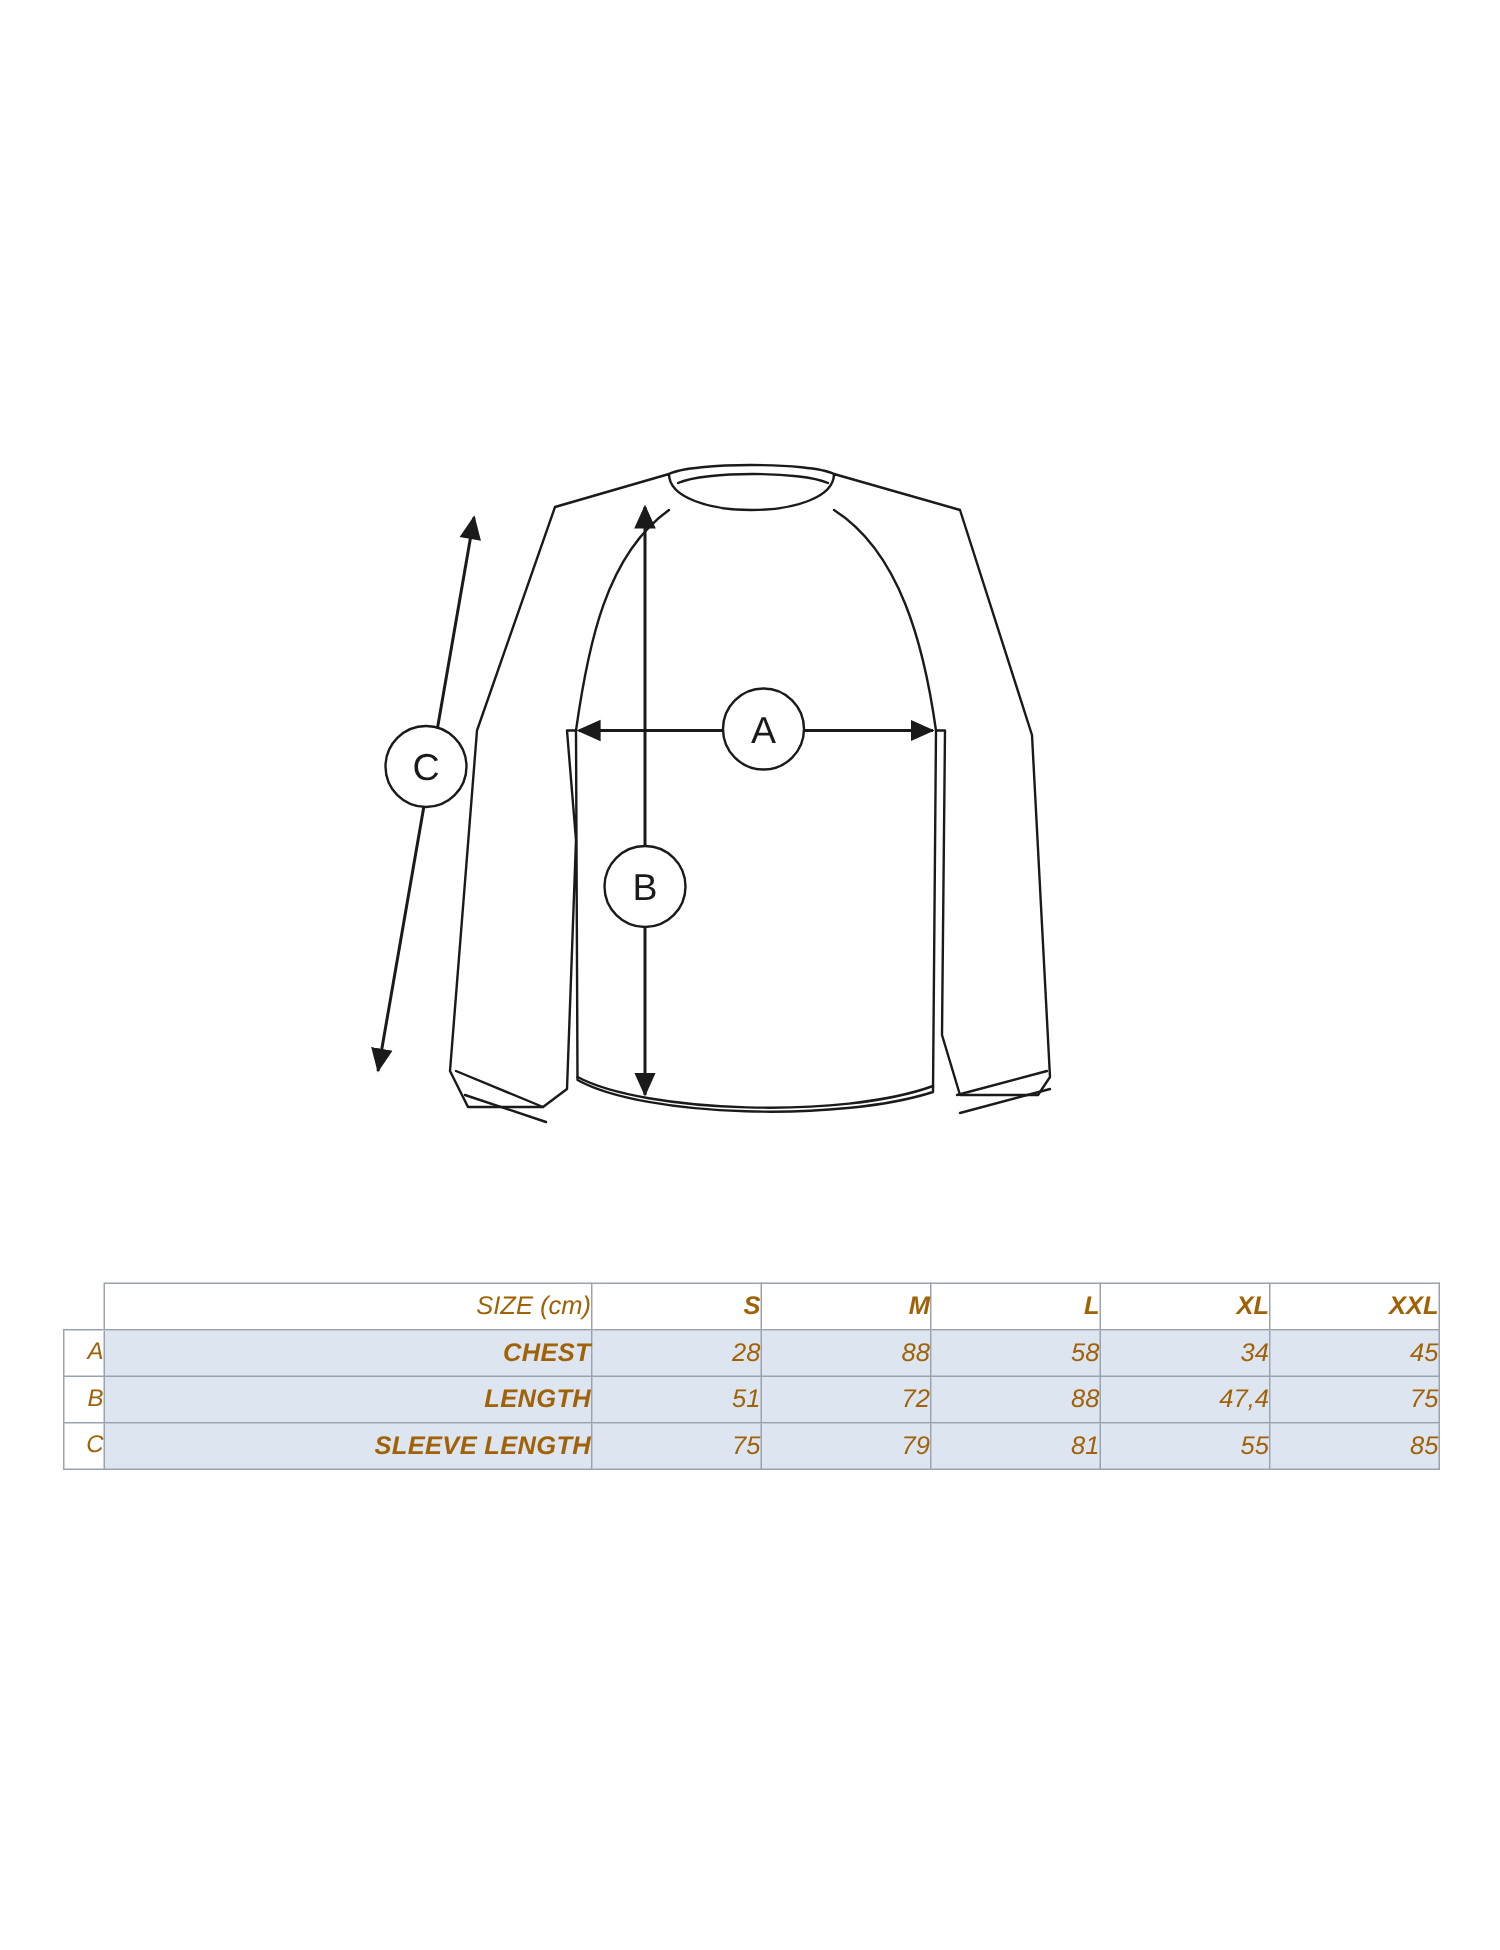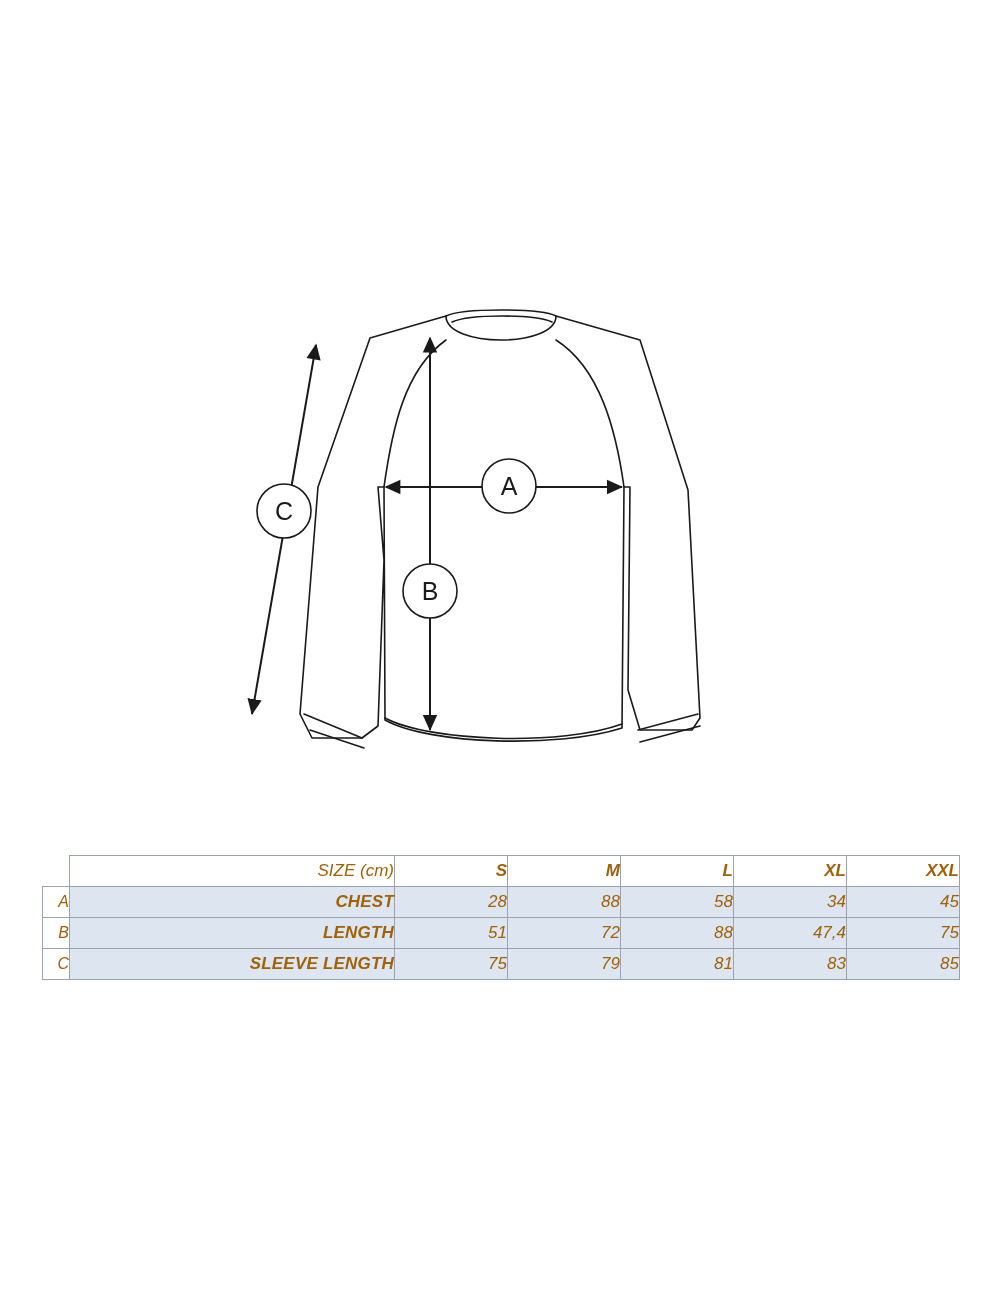--- a/index.html
+++ b/index.html
@@ -223,18 +223,18 @@
         <td class="value-cell">47,4</td>
         <td class="value-cell">75</td>
       </tr>
 
       <tr class="data-row">
         <td class="key-cell">C</td>
         <td class="row-name">SLEEVE LENGTH</td>
         <td class="value-cell">75</td>
         <td class="value-cell">79</td>
         <td class="value-cell">81</td>
-        <td class="value-cell">83</td>
+        <td class="value-cell">55</td>
         <td class="value-cell">85</td>
       </tr>
     </tbody>
   </table>
 </div>
 
 </body></html>

